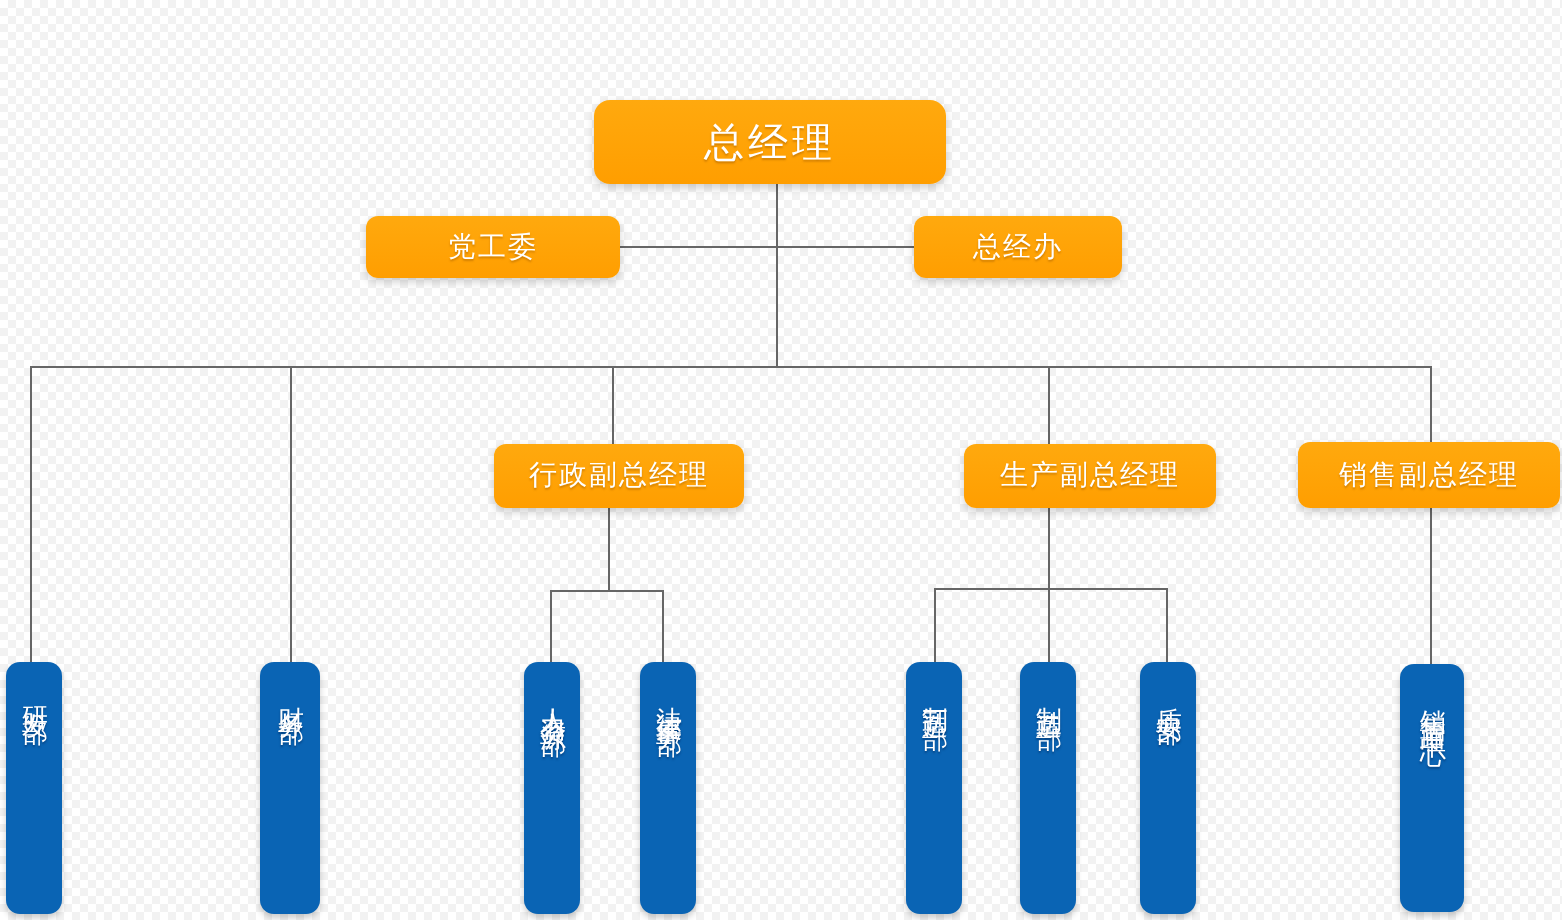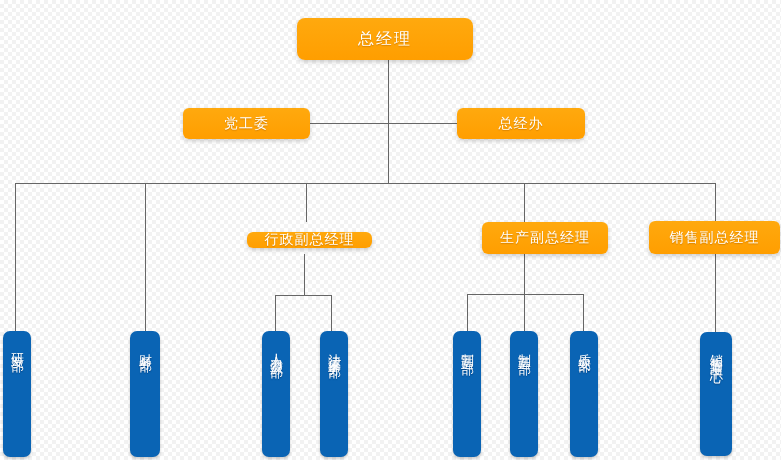--- a/index.html
+++ b/index.html
@@ -22,43 +22,43 @@
     position:absolute;
     background:linear-gradient(180deg,#ffa90e 0%,#ff9e00 100%);
     border-radius:6px;
     color:#ffffff;
     display:flex;align-items:center;justify-content:center;
     font-size:14px;letter-spacing:1px;
     text-shadow:0 1px 1px rgba(150,85,0,.45);
     box-shadow:0 2px 4px rgba(0,0,0,.18);
     z-index:2;
   }
-  .onode.root{border-radius:8px;font-size:16px;letter-spacing:2px;}
+  .onode.root{border-radius:8px;font-size:20px;letter-spacing:2px;margin-top:32px;}
   .bnode{
     position:absolute;
     background:#0a64b4;
     border-radius:7px;
     color:#ffffff;
     display:flex;flex-direction:column;align-items:center;justify-content:flex-start;
     padding-top:12px;box-sizing:border-box;
     font-size:13px;
     text-shadow:0 1px 1px rgba(0,40,90,.5);
     box-shadow:0 2px 3px rgba(0,0,0,.2);
     z-index:2;
   }
   .bnode .vtext{
     writing-mode:vertical-rl;
     text-orientation:upright;
     letter-spacing:3px;
   }
   
   .n-gm{left:297px;top:18px;width:176px;height:42px;}
   .n-party{left:183px;top:108px;width:127px;height:31px;text-align:right;}
-  .n-office{left:457px;top:108px;width:128px;height:31px;align-items:center;}
-  .n-admin{left:247px;top:232px;width:125px;height:16px;}
+  .n-office{left:457px;top:108px;width:104px;height:31px;align-items:center;}
+  .n-admin{left:247px;top:222px;width:125px;height:32px;}
   .n-prod{left:482px;top:222px;width:126px;height:32px;}
   .n-sales{left:649px;top:221px;width:131px;height:33px;text-align:right;}
   .n-rd{left:3px;top:331px;width:28px;height:126px;}
   .n-fin{left:130px;top:331px;width:30px;height:126px;}
   .n-hr{left:262px;top:331px;width:28px;height:126px;}
   .n-legal{left:320px;top:331px;width:28px;height:126px;}
   .n-mfg1{left:453px;top:331px;width:28px;height:126px;}
   .n-mfg2{left:510px;top:331px;width:28px;height:126px;}
   .n-qa{left:570px;top:331px;width:28px;height:126px;}
   .n-salesc{left:700px;top:332px;width:32px;height:124px;}

